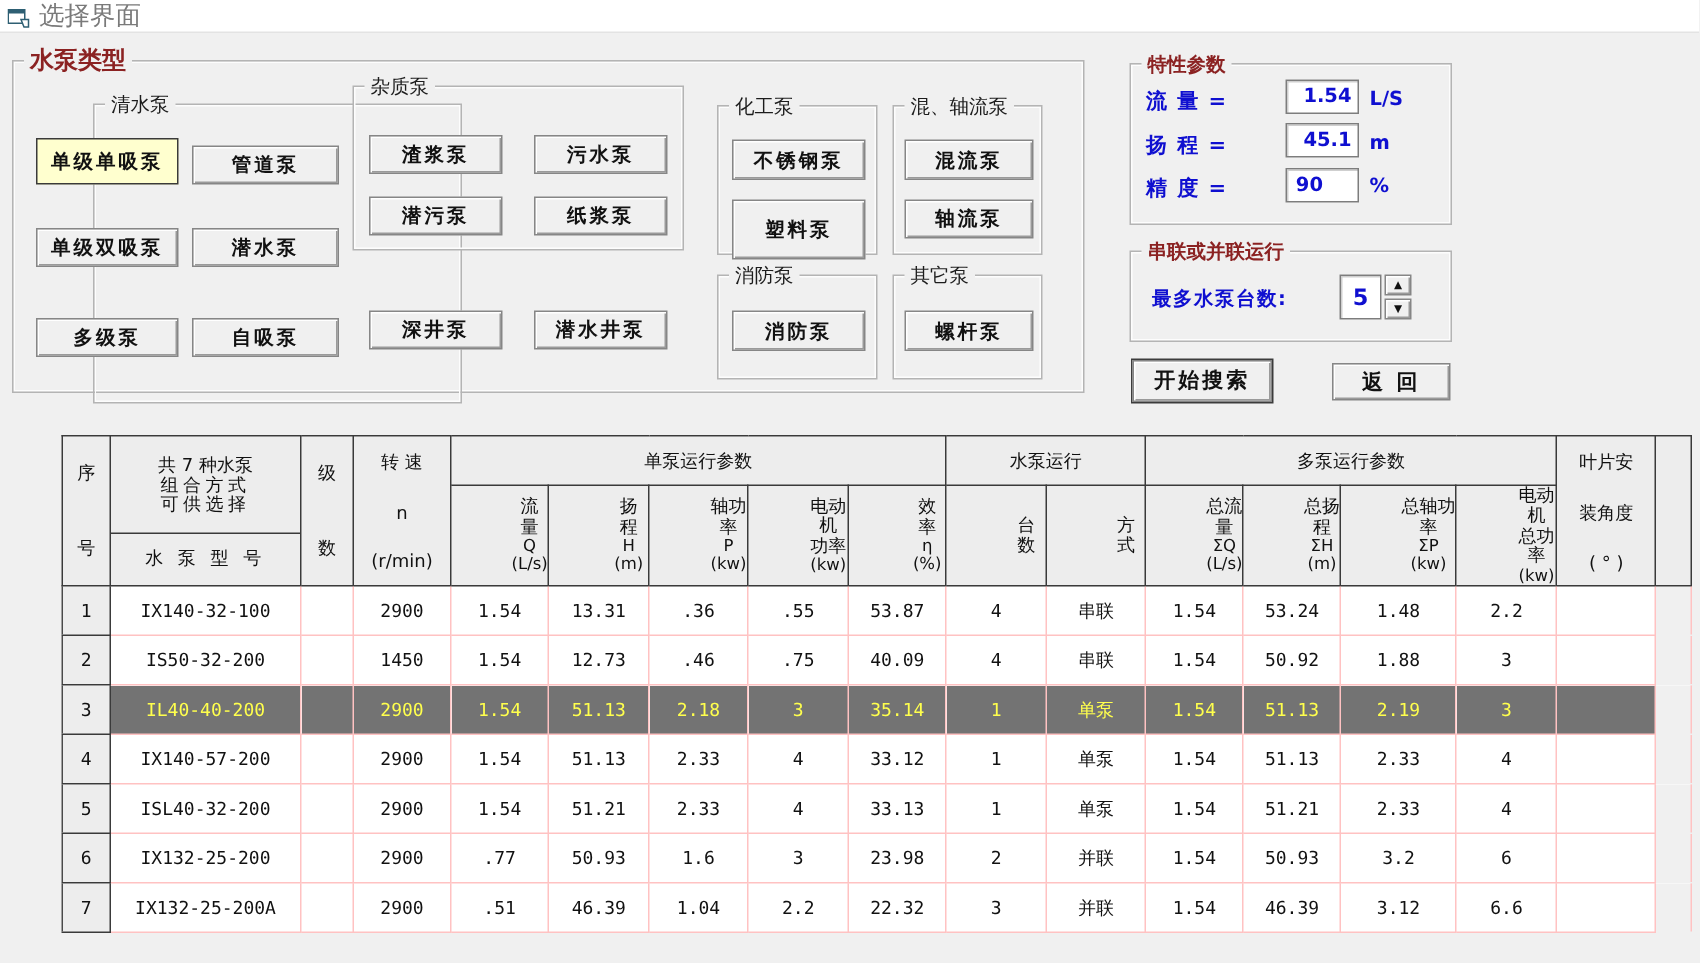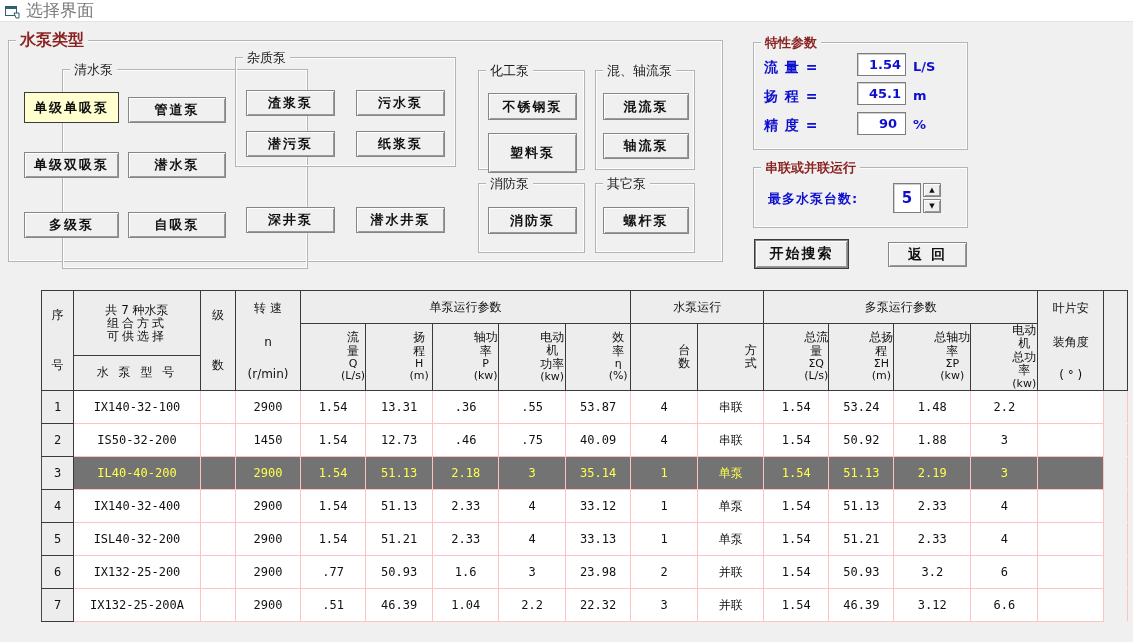--- a/index.html
+++ b/index.html
@@ -128,21 +128,21 @@
 
     <span class="plabel" style="left:10px; top:16px;">流 量 =</span>
     <input class="pinput" style="left: 103px; top: 10px; width: 49px; height: 23px; text-align: right; padding-right: 4px;" value="1.54">
     <span class="punit" style="left:159px; top:16px;">L/S</span>
 
     <span class="plabel" style="left:10px; top:45px;">扬 程 =</span>
     <input class="pinput" style="left: 103px; top: 39px; width: 49px; height: 23px; text-align: right; padding-right: 4px;" value="45.1">
     <span class="punit" style="left:159px; top:45px;">m</span>
 
     <span class="plabel" style="left:10px; top:74px;">精 度 =</span>
-    <input class="pinput" style="left: 103px; top: 69px; width: 49px; height: 23px; text-align: right; padding-right: 8px;" value="90">
+    <input class="pinput" style="left: 103px; top: 69px; width: 49px; height: 23px; text-align: right; padding-right: 23px;" value="90">
     <span class="punit" style="left:159px; top:74px;">%</span>
   </div>
 
   <div class="gbox" style="left:753px; top:167px; width:215px; height:61px;">
     <span class="glabel red">串联或并联运行</span>
     <span class="plabel" style="left:14px; top:22px; font-size:13px;">最多水泵台数:</span>
     <input class="pinput" style="left: 139px; top: 15px; width: 28px; height: 30px; text-align: center; font-size: 15px;" value="5">
     <div class="spinbtn" style="left:169px; top:15px;">▲</div>
     <div class="spinbtn" style="left:169px; top:31px;">▼</div>
   </div>
@@ -340,21 +340,21 @@
           <td>单泵</td>
           <td>1.54</td>
           <td>51.13</td>
           <td>2.19</td>
           <td>3</td>
           <td></td>
           <td class="filler"></td>
         </tr>
         <tr>
           <td class="seq">4</td>
-          <td>IX140-32-400</td>
+          <td>IX140-57-200</td>
           <td></td>
           <td>2900</td>
           <td>1.54</td>
           <td>51.13</td>
           <td>2.33</td>
           <td>4</td>
           <td>33.12</td>
           <td>1</td>
           <td>单泵</td>
           <td>1.54</td>

